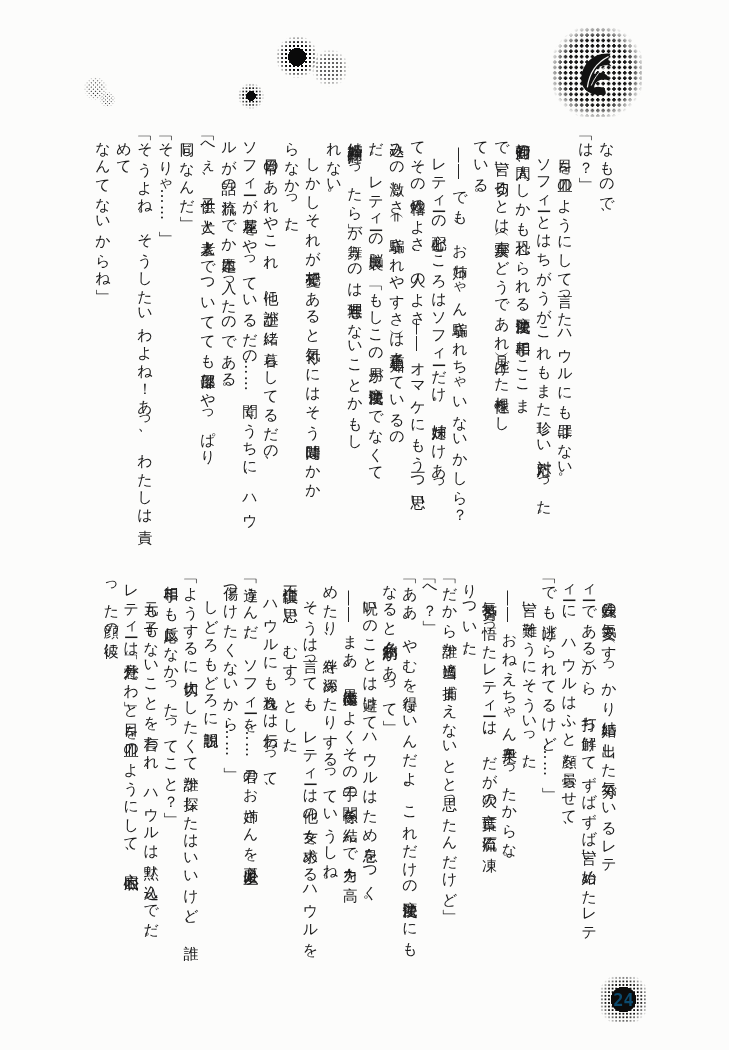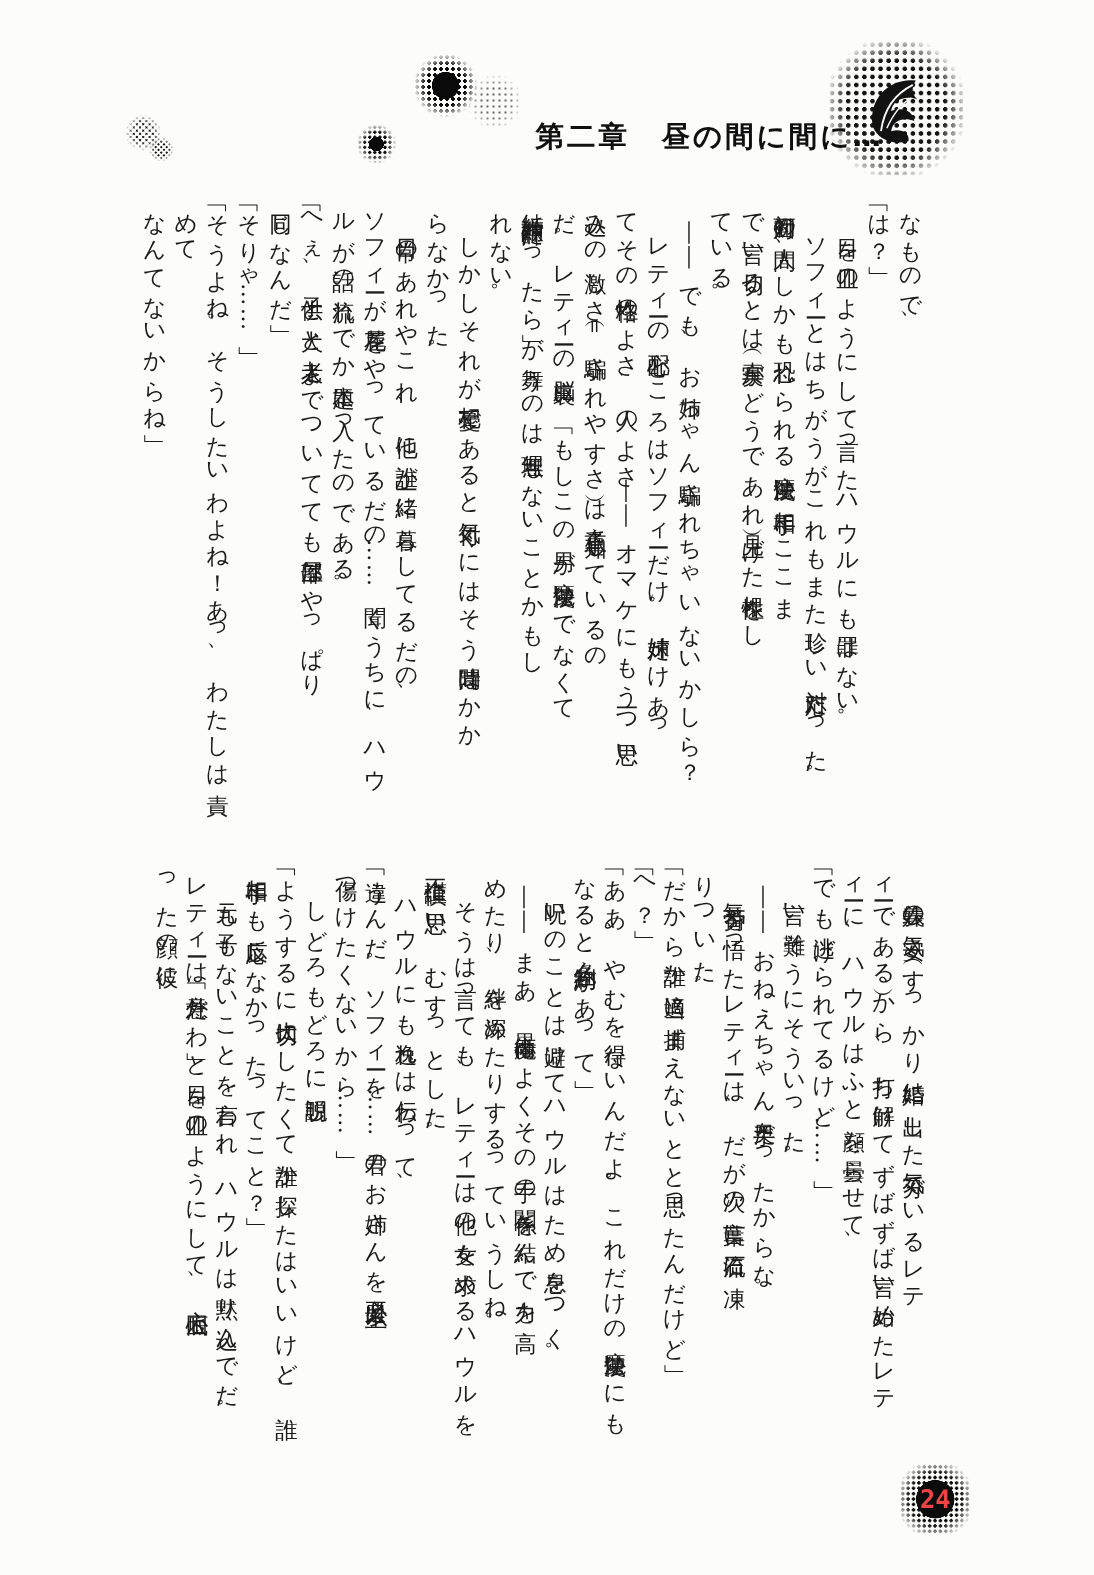--- a/index.html
+++ b/index.html
@@ -90,42 +90,41 @@
     background-image:
       radial-gradient(circle,#0c0c0c 0 38%, transparent 39%),
       radial-gradient(#0c0c0c 40%, rgba(0,0,0,0) 41%);
     background-size:100% 100%, 3.6px 3.6px;
     -webkit-mask-image:radial-gradient(circle,#000 52%,transparent 80%);
     mask-image:radial-gradient(circle,#000 52%,transparent 80%);
   }
   #page-number {
     position:absolute; left:600px; top:976px; width:47px; height:47px;
     display:flex; align-items:center; justify-content:center;
-    color:#ef4444; font-family:"DejaVu Sans Mono", monospace;
+    color:#0c4a6e; font-family:"DejaVu Sans Mono", monospace;
     font-weight:bold; font-size:17px; z-index:2;
   }
 </style>
 </head>
 <body>
 
 <div id="page">
 
   <div class="ht" id="deco-speck-1"></div>
   <div class="ht" id="deco-speck-2"></div>
   <div class="ht" id="deco-dot-large"></div>
   <div class="ht" id="deco-dot-medium"></div>
   <div class="ht" id="deco-dot-gray"></div>
   <div class="ht" id="deco-leaf"></div>
   <svg id="leaf-svg" viewBox="0 0 60 58">
     <path fill="#121212" d="M14 40 C12 22 26 8 44 10 C41 15 41 19 45 23 C36 20 28 24 27 31 C35 28 42 31 43 38 C35 35 28 38 27 45 C34 43 40 46 39 52 C28 55 16 50 14 40 Z"></path>
     <path fill="none" stroke="#f5f5f3" stroke-width="1.3" d="M20 45 C22 30 30 19 42 13"></path>
     <path fill="none" stroke="#f5f5f3" stroke-width="1" d="M24 43 C28 34 34 26 41 22"></path>
   </svg>
 
-  <div id="chapter-title">第二章　昼の間に間に…</div>
 
   <div class="vblock" id="top-block">
     <div class="vline">なもので、</div>
     <div class="vline">「は？」</div>
     <div class="vline">　目を皿のようにして言ったハウルにも罪はない。</div>
     <div class="vline">　ソフィーとはちがうがこれもまた珍しい対応だった。</div>
     <div class="vline">初対面の人間、しかも恐れられる魔法使い相手にここま</div>
     <div class="vline">で言い切るとは（真実がどうであれ）見上げた根性をし</div>
     <div class="vline">ている。</div>
     <div class="vline">　――でも、お姉ちゃん騙されちゃいないかしら？</div>

